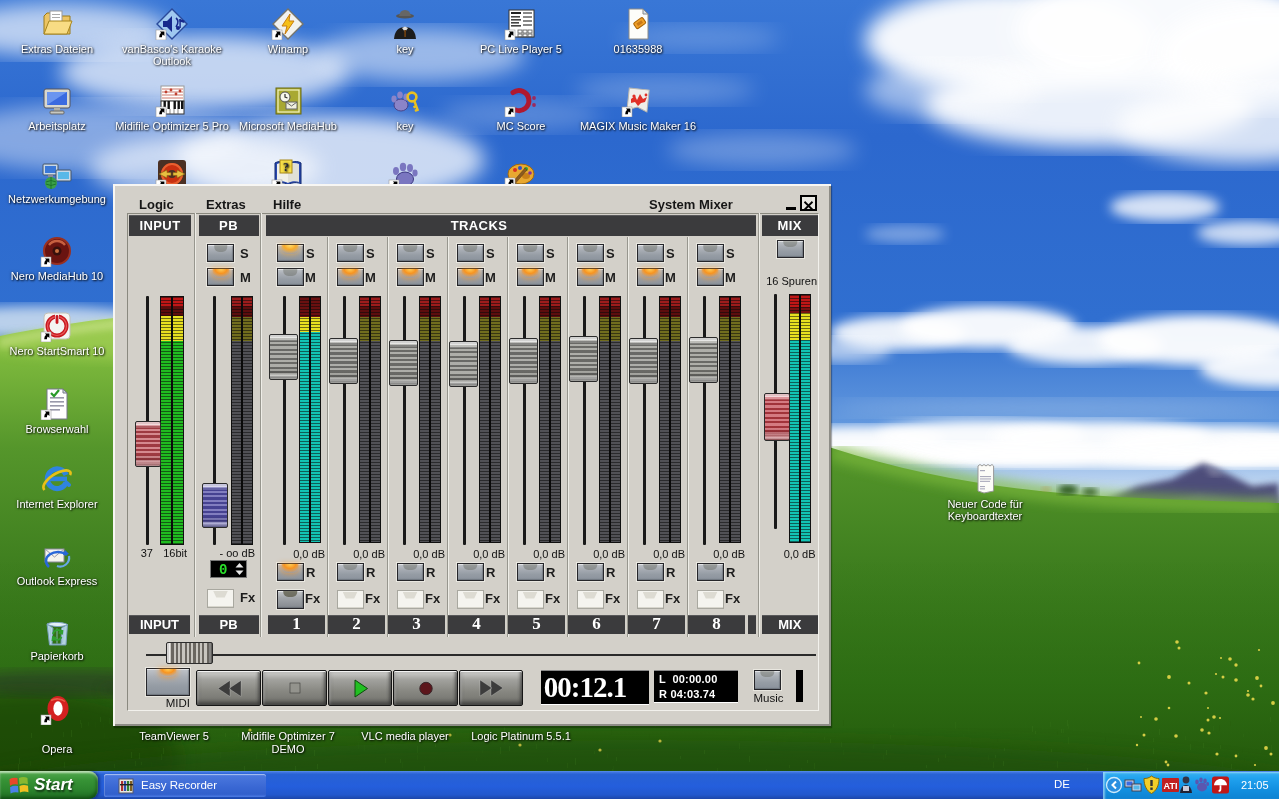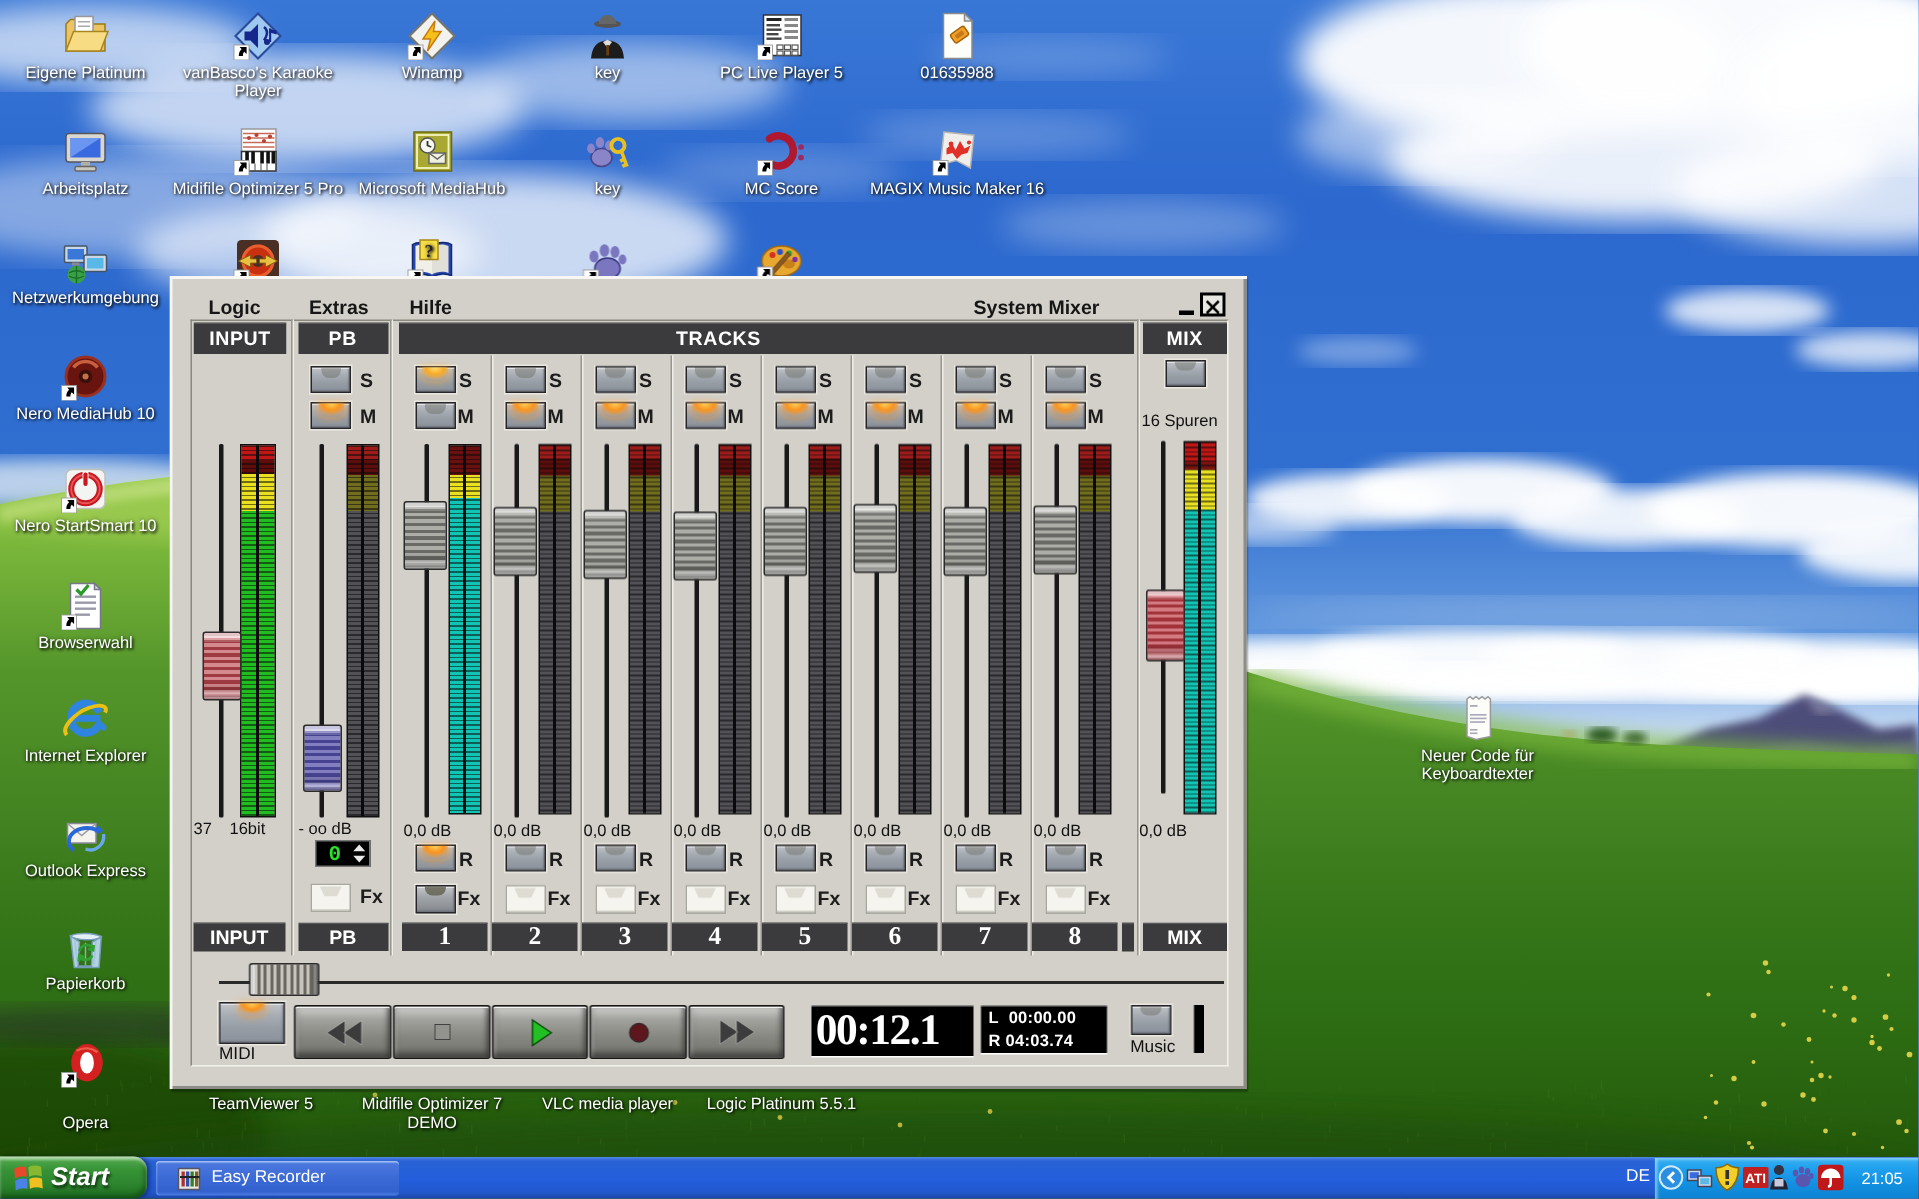--- a/index.html
+++ b/index.html
@@ -25,21 +25,21 @@
  box-shadow:0 0 0 1px #e9e7e0,inset 0 1px 0 rgba(255,255,255,.55),inset -1px -1px 1px rgba(70,75,85,.4)}
 .btn3 i{position:absolute;left:50%;top:0;transform:translateX(-50%);width:13.5px;height:6.5px;display:block;
  border-radius:0 0 5px 5px;background:rgba(100,102,92,.42)}
 .btn3 i.on{width:17px;height:9px;background:radial-gradient(ellipse 70% 100% at 50% 0%,#ffd058 0%,#f89420 50%,rgba(248,130,20,.15) 95%);
  box-shadow:0 0 5px 1px rgba(255,150,30,.55)}
 .btn3 i.on2{width:17px;height:9px;background:radial-gradient(ellipse 70% 100% at 50% 0%,#ffe070 0%,#f8aa28 50%,rgba(248,150,30,.15) 95%);
  box-shadow:0 0 5px 1px rgba(255,170,40,.5)}
 .fxw{position:absolute;border:1px solid #a9a8a0;background:#f5f4ef;box-shadow:inset 0 -1px 0 #d8d6cd}
 .fxw i{position:absolute;left:5px;right:5px;top:1px;height:7px;clip-path:polygon(0 0,100% 0,78% 100%,22% 100%);background:#dddbd2}
 .blab{position:absolute;font-weight:bold;font-size:13px;color:#1c1c1c}
-.slab{position:absolute;font-size:11px;color:#111;text-align:left}
+.slab{position:absolute;font-size:11px;color:#111;text-align:right}
 .knob{position:absolute;border:1px solid #2c2c2c;border-radius:2px}
 .nbar{position:absolute;background:#3b3b3d;color:#fff;text-align:center;
  box-shadow:inset 0 1px 0 #59595b}
 .tbtn{position:absolute;border:1px solid #161616;border-radius:2px;
  background:linear-gradient(180deg,#d2d2d0 0%,#a2a29e 25%,#878781 60%,#71716c 100%);
  box-shadow:inset 0 1px 0 rgba(255,255,255,.85),inset 0 -3px 4px rgba(35,35,35,.6),inset 2px 0 2px rgba(255,255,255,.3),inset -2px 0 3px rgba(55,55,55,.45)}
 .blk{position:absolute;background:#000}
 
 #tb{position:absolute;left:0;top:771px;width:1279px;height:28px;
  background:linear-gradient(180deg,#5990e9 0%,#3a70dd 6%,#2862d4 12%,#245edc 55%,#2258cd 85%,#1c46a8 100%)}
@@ -454,36 +454,36 @@
     <circle cx="250" cy="730" r="1.6" fill="#dccc48" opacity=".8"></circle>
   </svg>
 <div class="ico" style="left:13px;top:8px;width:88px">
     <svg width="34" height="32" viewBox="0 0 32 32">
       <path d="M3 8 L6 5 L13 5 L15 8 L29 8 L29 26 L3 26 Z" fill="#ecc463" stroke="#9a7a18" stroke-width="1"></path>
       <rect x="9" y="3" width="12" height="14" fill="#fff" stroke="#999"></rect>
       <rect x="11" y="6" width="8" height="1" fill="#aaa"></rect>
       <rect x="11" y="9" width="8" height="1" fill="#aaa"></rect>
       <path d="M3 26 L8 13 L31 13 L26 26 Z" fill="#f8dc84" stroke="#a8861e" stroke-width="1"></path>
     </svg>
-    <div style="margin-top:3px">Eigene Platinum</div>
+    <div style="margin-top:3px">Extras Dateien</div>
   </div>
 <div class="ico" style="left:116px;top:8px;width:112px">
     <svg width="34" height="32" viewBox="0 0 32 32">
       <path d="M16 1 L31 16 L16 31 L1 16 Z" fill="#9fc8f0" stroke="#2a4a9a" stroke-width="1.4"></path>
       <path d="M7 13 L11 13 L16 8 L16 24 L11 19 L7 19 Z" fill="#16288c"></path>
       <path d="M20 10 q4 3 0 9" stroke="#16288c" stroke-width="1.6" fill="none"></path>
       <circle cx="22" cy="20" r="2" fill="#16288c"></circle>
       <rect x="23.4" y="11" width="1.4" height="9" fill="#16288c"></rect>
       <path d="M23.4 11 l5 1.5 l0 2.5 l-5 -1.5 Z" fill="#16288c"></path>
       <g>
         <rect x="0" y="22" width="10" height="10" fill="#fff" stroke="#999" stroke-width=".6"></rect>
         <path d="M8.4 23.4 L8.4 28 L6.8 26.5 Q5.8 27.6 5.9 29.3 L3.2 29.3 Q3.2 26.2 5.1 24.8 L3.8 23.4 Z" fill="#000"></path>
       </g>
     </svg>
-    <div style="margin-top:3px">vanBasco's Karaoke Player</div>
+    <div style="margin-top:3px">vanBasco's Karaoke Outlook</div>
   </div>
 <div class="ico" style="left:246px;top:8px;width:84px">
     <svg width="34" height="32" viewBox="0 0 32 32">
       <path d="M16 1 L31 16 L16 31 L1 16 Z" fill="#f2f2ee" stroke="#77756a" stroke-width="1.4"></path>
       <path d="M18 6 L10 18 L15 18 L13 26 L22 13 L17 13 Z" fill="#f6c018" stroke="#c87c10" stroke-width="1"></path>
       <g>
         <rect x="0" y="22" width="10" height="10" fill="#fff" stroke="#999" stroke-width=".6"></rect>
         <path d="M8.4 23.4 L8.4 28 L6.8 26.5 Q5.8 27.6 5.9 29.3 L3.2 29.3 Q3.2 26.2 5.1 24.8 L3.8 23.4 Z" fill="#000"></path>
       </g>
     </svg>
@@ -1099,21 +1099,21 @@
         </g>
       </svg>Start</div>
     <div id="task1"><svg width="16" height="16" viewBox="0 0 16 16" style="position:absolute;left:14px;top:3.5px">
         <rect x="1" y="1" width="14" height="14" fill="#e8e8e0" stroke="#556"></rect>
         <rect x="3" y="3" width="2.2" height="10" fill="#b03030"></rect>
         <rect x="6" y="3" width="2.2" height="10" fill="#3050b0"></rect>
         <rect x="9" y="3" width="2.2" height="10" fill="#308030"></rect>
         <rect x="12" y="3" width="2.2" height="10" fill="#806020"></rect>
         <rect x="2" y="6" width="13" height="1.4" fill="#222"></rect>
       </svg><span style="margin-left:37px">Easy Recorder</span></div>
-    <div style="position:absolute;left:1072px;top:7px;width:28px;text-align:right;color:#fff;font-size:11.5px">DE</div>
+    <div style="position:absolute;left:1048px;top:7px;width:28px;text-align:center;color:#fff;font-size:11.5px">DE</div>
     <div id="tray">
       <svg width="176" height="27" viewBox="0 0 176 27" style="position:absolute;left:0;top:0">
         <circle cx="11" cy="13" r="7.5" fill="#2a8fe0" stroke="#cfeafa" stroke-width="1.3"></circle>
         <path d="M13 9.5 L9.5 13 L13 16.5" stroke="#fff" stroke-width="2" fill="none"></path>
         <g transform="translate(22,4)">
           <rect x="0" y="4" width="9" height="7" fill="#cdd8ea" stroke="#445"></rect>
           <rect x="1.5" y="5.5" width="6" height="4" fill="#3a6ae0"></rect>
           <rect x="7" y="8" width="9" height="7" fill="#cdd8ea" stroke="#445"></rect>
           <rect x="8.5" y="9.5" width="6" height="4" fill="#58b8e8"></rect>
         </g>

